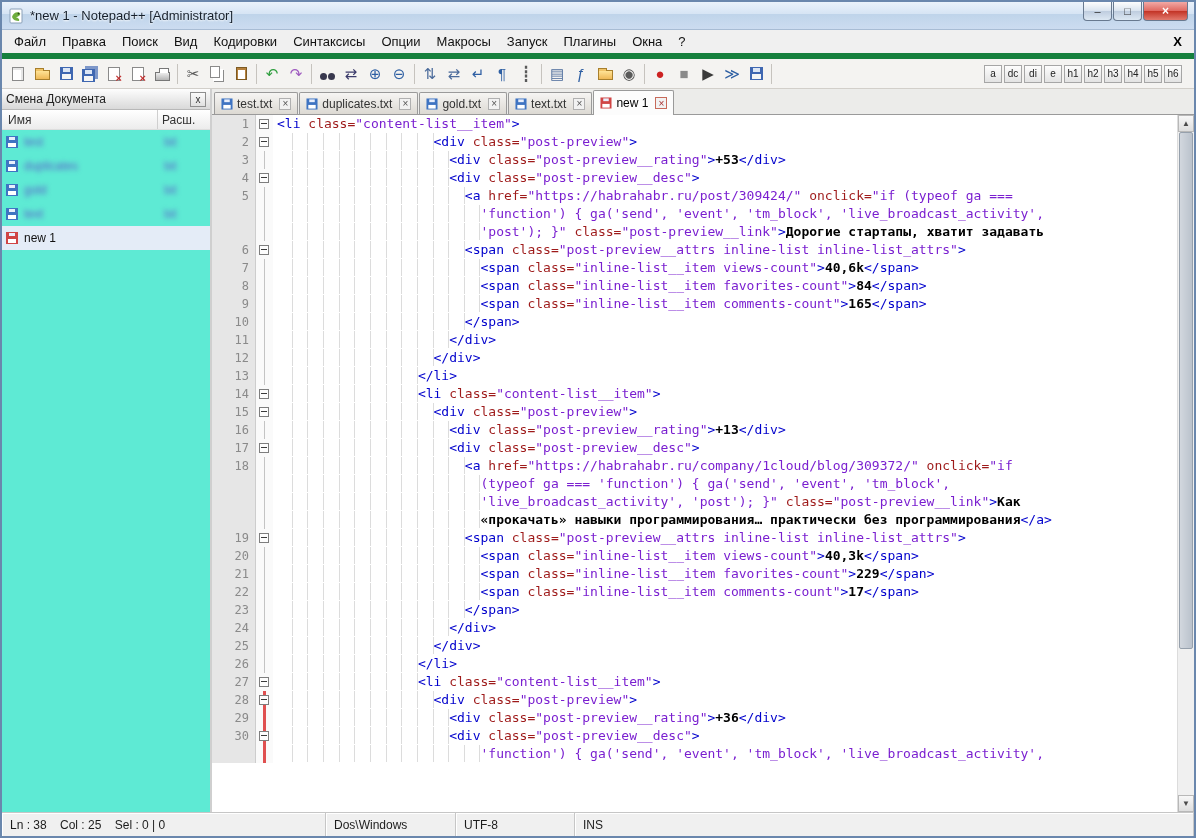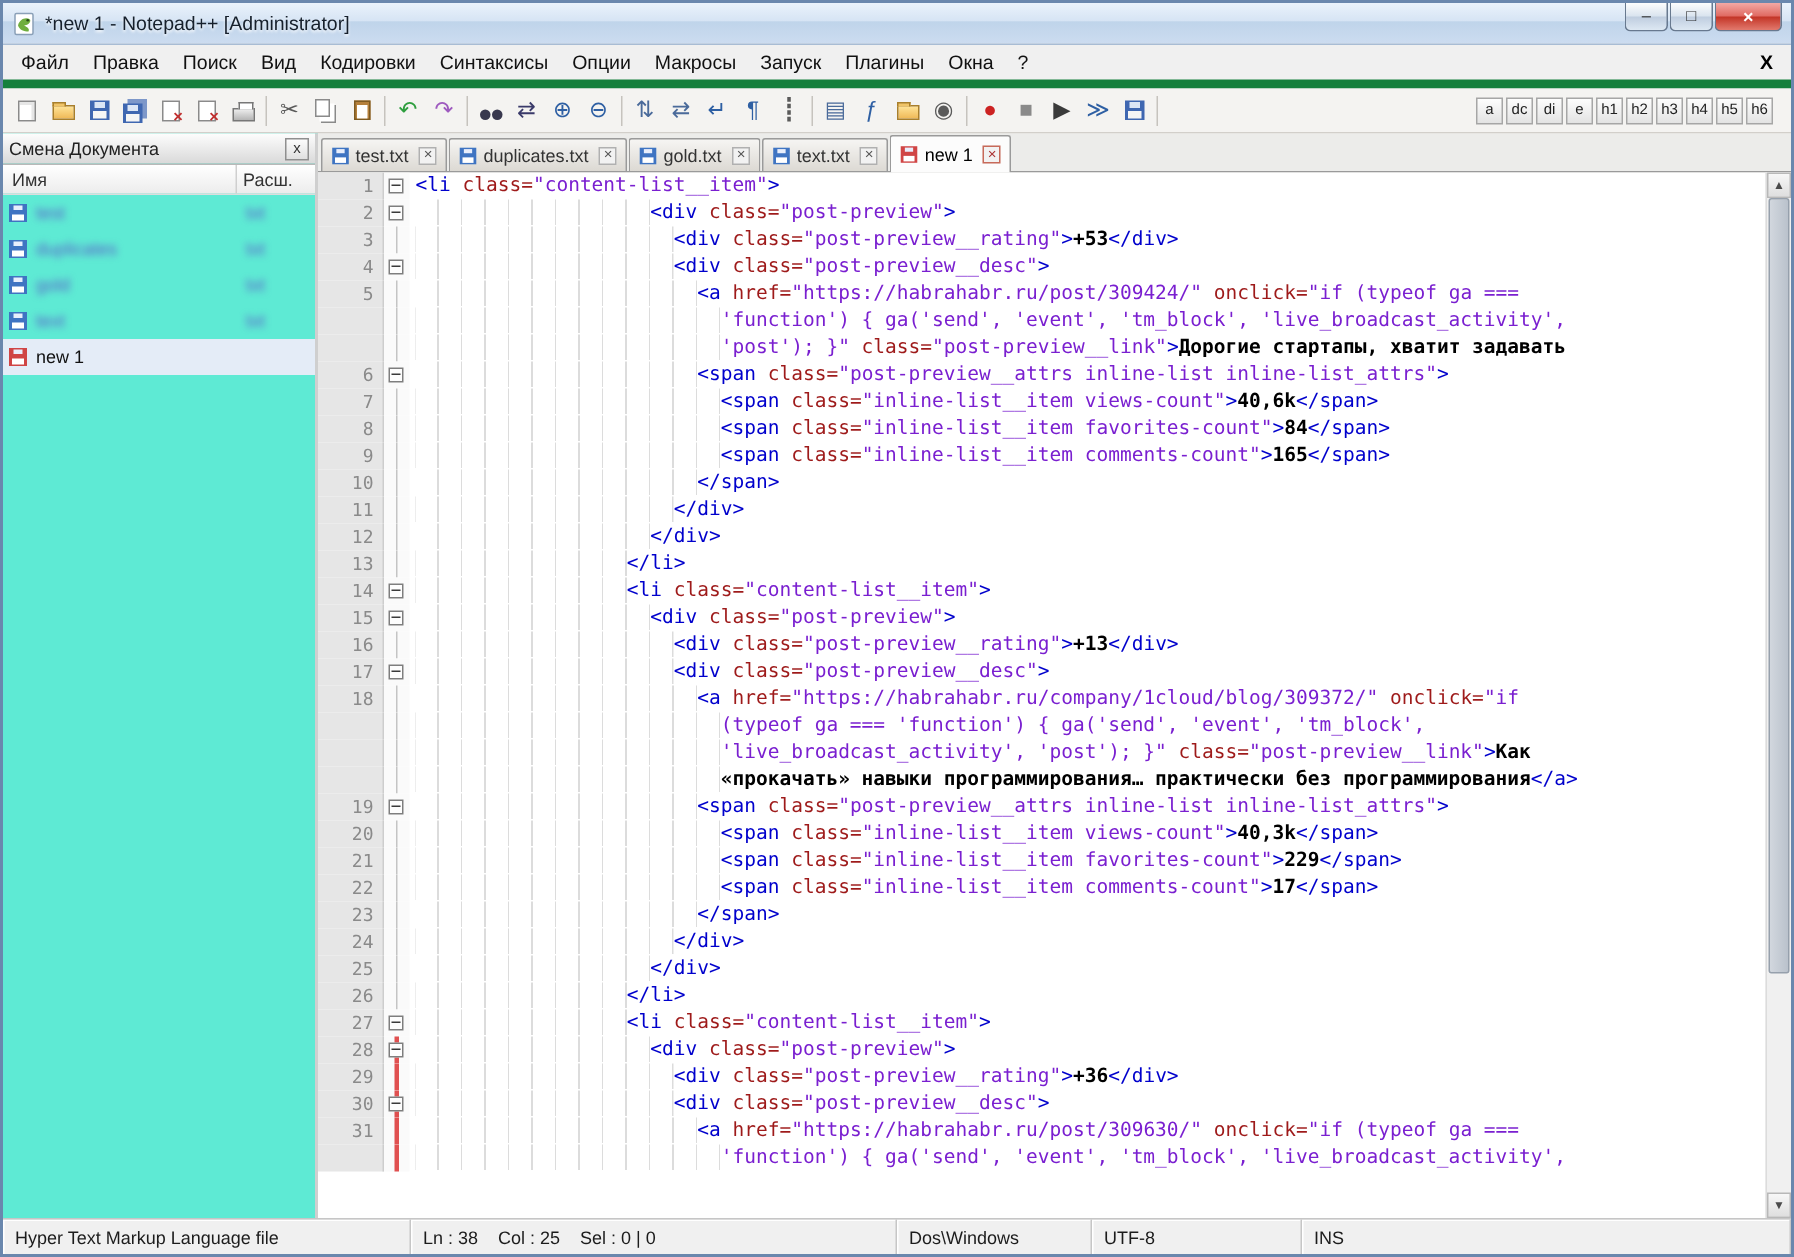--- a/index.html
+++ b/index.html
@@ -109,21 +109,21 @@
   .vscroll { flex:0 0 17px; background:#f0f0f0; border-left:1px solid #dcdcdc; display:flex; flex-direction:column; }
   .sarrow { flex:0 0 17px; display:flex; align-items:center; justify-content:center; font-size:8px; color:#4a4a4a;
     background:linear-gradient(#f7f7f7,#dedede); border:1px solid #b8b8b8; }
   .strack { flex:1; position:relative; }
   .sthumb { position:absolute; top:0; left:1px; right:1px; height:78%;
     background:linear-gradient(90deg,#d2d7de,#bac2cc); border:1px solid #96a0ac; border-radius:2px; }
 
   
   .statusbar { flex:0 0 24px; background:#f0f0f0; border-top:1px solid #c6c6c6; display:flex; font-size:12px; color:#1c1c1c; }
   .scell { display:flex; align-items:center; padding-left:8px; border-right:1px solid #c6c6c6; box-shadow:inset 1px 1px 0 #fff; white-space:pre; overflow:hidden; }
-  .s1 { width:272px; } .s2 { width:252px; } .s3 { width:324px; } .s4 { width:130px; } .s5 { width:140px; } .s6 { flex:1; }
+  .s1 { width:272px; } .s2 { width:252px; } .s3 { width:324px; } .s4 { width:130px; } .s5 { width:119px; } .s6 { flex:1; }
 </style>
 </head>
 <body>
 
 <div class="window">
 
   <div class="titlebar">
     <span class="app-icon">
       <svg width="16" height="16" viewBox="0 0 16 16">
         <rect x="2" y="1" width="12" height="14" rx="1" fill="#ffffff" stroke="#8aa0b8"></rect>
@@ -532,43 +532,37 @@
               <span class="ctext"><span class="indent" style="width: 22ch;"></span><span class="tk-tag">&lt;div</span><span class="tk-attr"> class=</span><span class="tk-str">"post-preview__rating"</span><span class="tk-tag">&gt;</span><span class="tk-txt">+36</span><span class="tk-tag">&lt;/div&gt;</span></span>
             </div>
             <div class="crow">
               <span class="lnum">30</span>
               <span class="fold fl-red">
                 <span class="fbox"></span>
               </span>
               <span class="ctext"><span class="indent" style="width: 22ch;"></span><span class="tk-tag">&lt;div</span><span class="tk-attr"> class=</span><span class="tk-str">"post-preview__desc"</span><span class="tk-tag">&gt;</span></span>
             </div>
             <div class="crow">
-              <span class="lnum">31</span>
-              <span class="fold fl-red"></span>
-              <span class="ctext"><span class="indent" style="width: 24ch;"></span><span class="tk-tag">&lt;a</span><span class="tk-attr"> href=</span><span class="tk-str">"https://habrahabr.ru/post/309630/"</span><span class="tk-attr"> onclick=</span><span class="tk-str">"if (typeof ga ===</span></span>
-            </div>
-            <div class="crow">
               <span class="lnum"></span>
               <span class="fold fl-red"></span>
               <span class="ctext"><span class="indent" style="width: 26ch;"></span><span class="tk-str">'function') { ga('send', 'event', 'tm_block', 'live_broadcast_activity',</span></span>
             </div>
           </div>
         <div class="vscroll">
           <span class="sarrow">▲</span>
           <span class="strack">
             <span class="sthumb"></span>
           </span>
           <span class="sarrow">▼</span>
         </div>
       </div>
     </div>
 
   </div>
 
   <div class="statusbar">
-    <span class="scell s1">Hyper Text Markup Language file</span>
     <span class="scell s3">Ln : 38    Col : 25    Sel : 0 | 0</span>
     <span class="scell s4">Dos\Windows</span>
     <span class="scell s5">UTF-8</span>
     <span class="scell s6">INS</span>
   </div>
 
 </div>
 
 </body></html>

